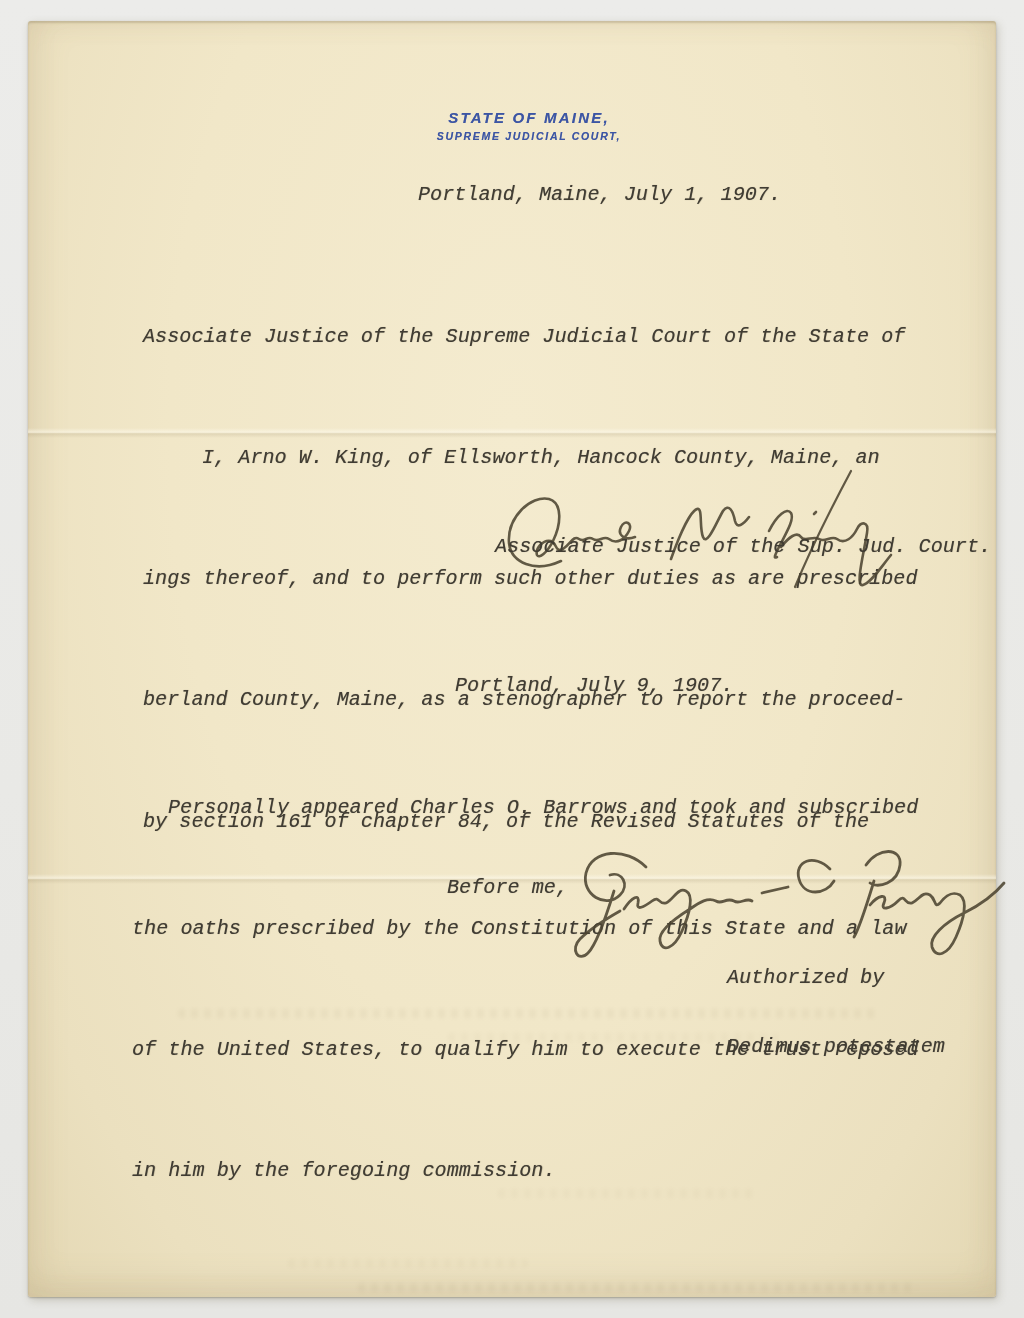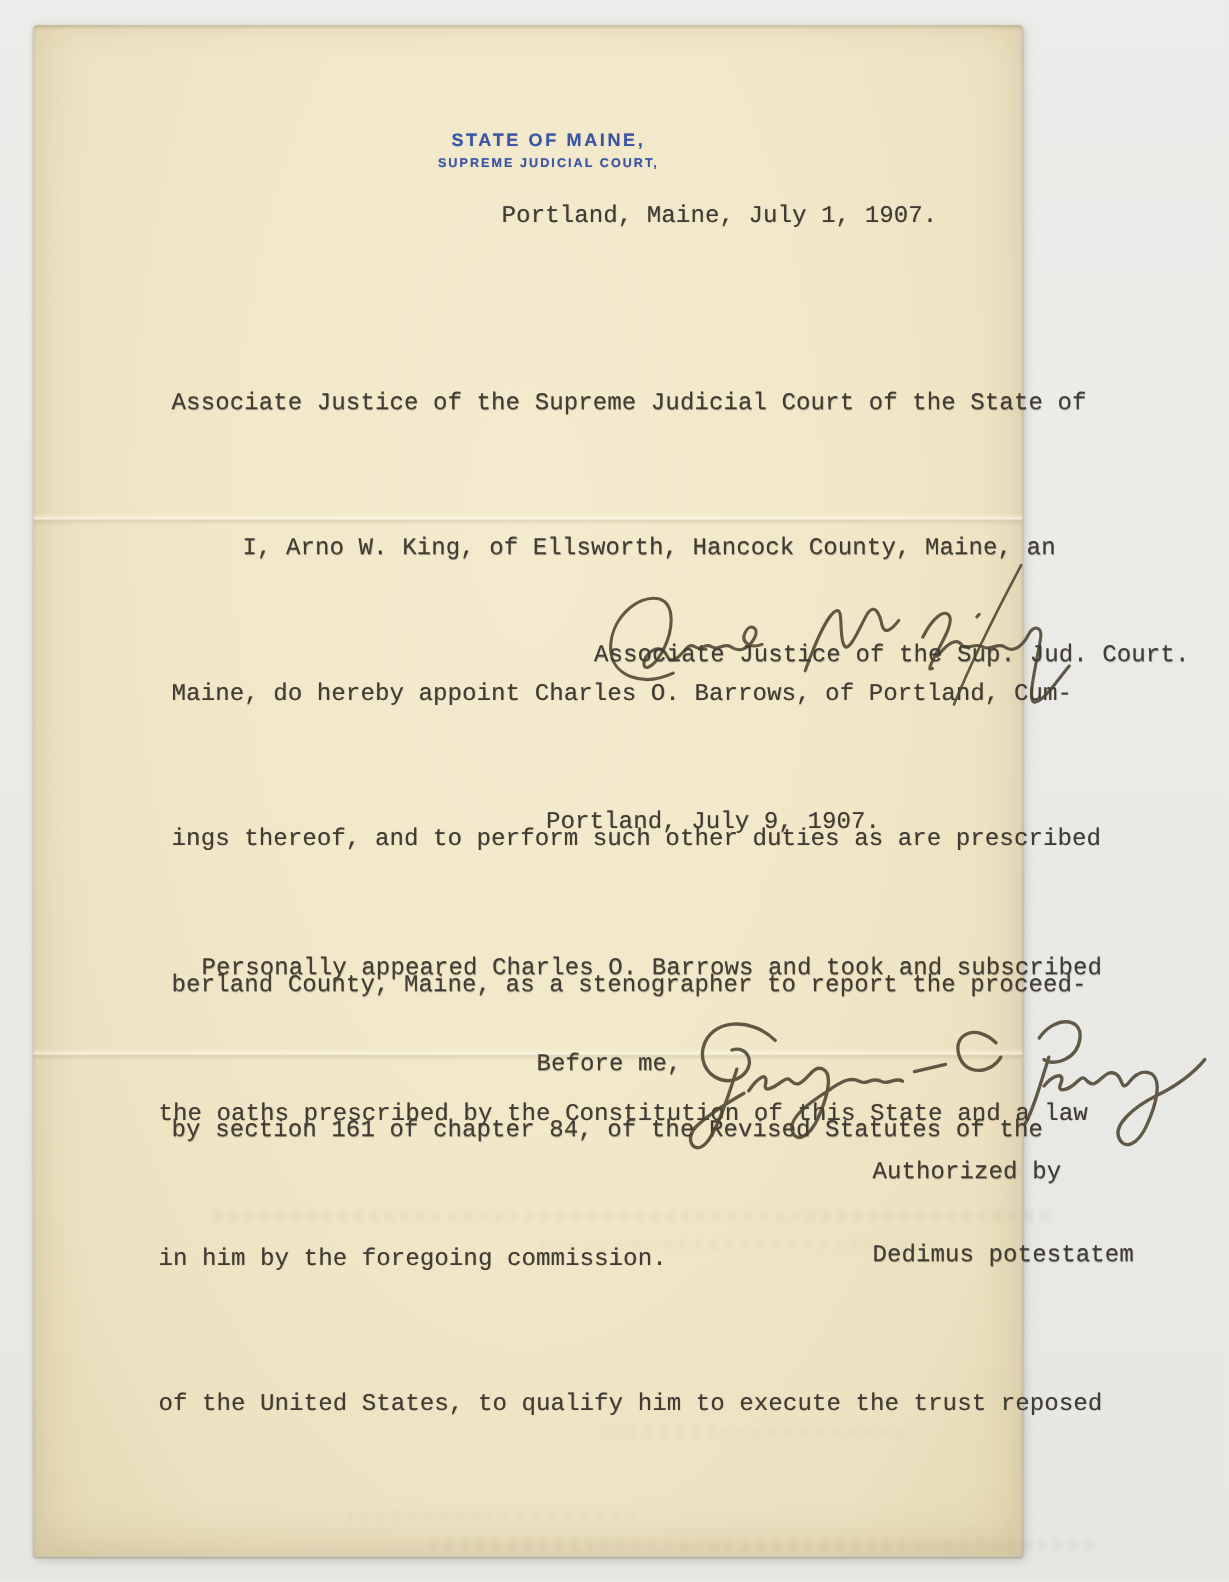--- a/index.html
+++ b/index.html
@@ -10,31 +10,32 @@
     font-family: "Liberation Mono", monospace;
   }
   .scan {
     position: relative;
     width: 1024px; height: 1318px;
     background: linear-gradient(180deg, #ececea 0%, #e9e9e6 60%, #e6e6e3 100%);
   }
   .paper {
     position: absolute;
     left: 28px; top: 21px;
-    width: 824px; height: 1276px;
+    width: 968px; height: 1276px;
     background:
       radial-gradient(ellipse at 50% 32%, #f4ebcf 0%, #f1e7c8 50%, #ebe0bf 82%, #e4d8b4 100%);
     border-radius: 3px;
     box-shadow:
       0 1px 2px rgba(90,80,55,0.35),
       2px 3px 8px rgba(100,90,60,0.25),
       inset 0 2px 2px rgba(110,95,60,0.25),
       inset 0 -18px 30px rgba(150,130,85,0.10),
       inset 16px 0 30px rgba(150,130,85,0.08),
       inset -14px 0 28px rgba(150,130,85,0.08);
+    font-style: italic;
   }
   .typed {
     position: absolute;
     color: #403c33;
     font-size: 20px;
     letter-spacing: 0.1px;
     white-space: pre;
     text-shadow: 0.3px 0.3px 0.7px rgba(62,58,46,0.55);
   }
   .para { line-height: 40.4px; }
@@ -96,26 +97,25 @@
   <div class="paper">
 
     <div class="crease" style="top: 407px;"></div>
     <div class="crease" style="top: 853px;"></div>
 
     <div class="letterhead">
       <div class="lh1">STATE OF MAINE,</div>
       <div class="lh2">SUPREME JUDICIAL COURT,</div>
     </div>
 
-    <div class="typed" style="left: 390px; top: 148px;">Portland, Maine, July 1, 1907.</div>
+    <div class="typed" style="left: 390px; top: 162px;">Portland, Maine, July 1, 1907.</div>
 
     <div class="typed para" style="left: 115px; top: 215px; width: 800px;">
       <div class="ln">Associate Justice of the Supreme Judicial Court of the State of</div>
       <div class="ln indent5">I, Arno W. King, of Ellsworth, Hancock County, Maine, an</div>
-      <div class="ln">Maine, do hereby appoint Charles O. Barrows, of Portland, Cum-</div>
       <div class="ln">ings thereof, and to perform such other duties as are prescribed</div>
       <div class="ln">berland County, Maine, as a stenographer to report the proceed-</div>
       <div class="ln">by section 161 of chapter 84, of the Revised Statutes of the</div>
     </div>
 
     <div class="sig" style="left: 455px; top: 438px; width: 420px; height: 150px;" aria-label="Arno W King">
       <svg width="420" height="150" viewBox="0 0 420 150">
         <path stroke-width="2.6" d="
           M 78,102 C 52,114 28,104 26,84 C 24,58 48,36 66,40 C 80,44 78,66 70,82
           C 64,94 56,100 54,96 C 52,90 60,80 68,82 C 74,84 72,94 80,90
@@ -135,22 +135,22 @@
     </div>
 
     <div class="typed" style="left: 467px; top: 514px;">Associate Justice of the Sup. Jud. Court.</div>
 
 
     <div class="typed" style="left: 427px; top: 653px;">Portland, July 9, 1907.</div>
 
     <div class="typed para" style="left: 104px; top: 686px; width: 800px;">
       <div class="ln indent3">Personally appeared Charles O. Barrows and took and subscribed</div>
       <div class="ln">the oaths prescribed by the Constitution of this State and a law</div>
+      <div class="ln">of the United States, to qualify him to execute the trust reposed</div>
       <div class="ln">in him by the foregoing commission.</div>
-      <div class="ln">of the United States, to qualify him to execute the trust reposed</div>
     </div>
 
     <div class="typed" style="left: 419px; top: 855px;">Before me,</div>
 
     <div class="sig" style="left: 520px; top: 818px; width: 470px; height: 150px;" aria-label="Stephen C. Perry">
       <svg width="470" height="150" viewBox="0 0 470 150">
         <path stroke-width="2.8" d="
           M 98,28 C 78,8 44,10 38,34 C 33,56 58,70 72,56 C 82,46 74,32 62,36
           M 66,52 C 58,78 48,106 40,114 C 30,124 22,110 32,100 C 42,90 58,80 72,72"></path>
         <path stroke-width="2.8" d="

